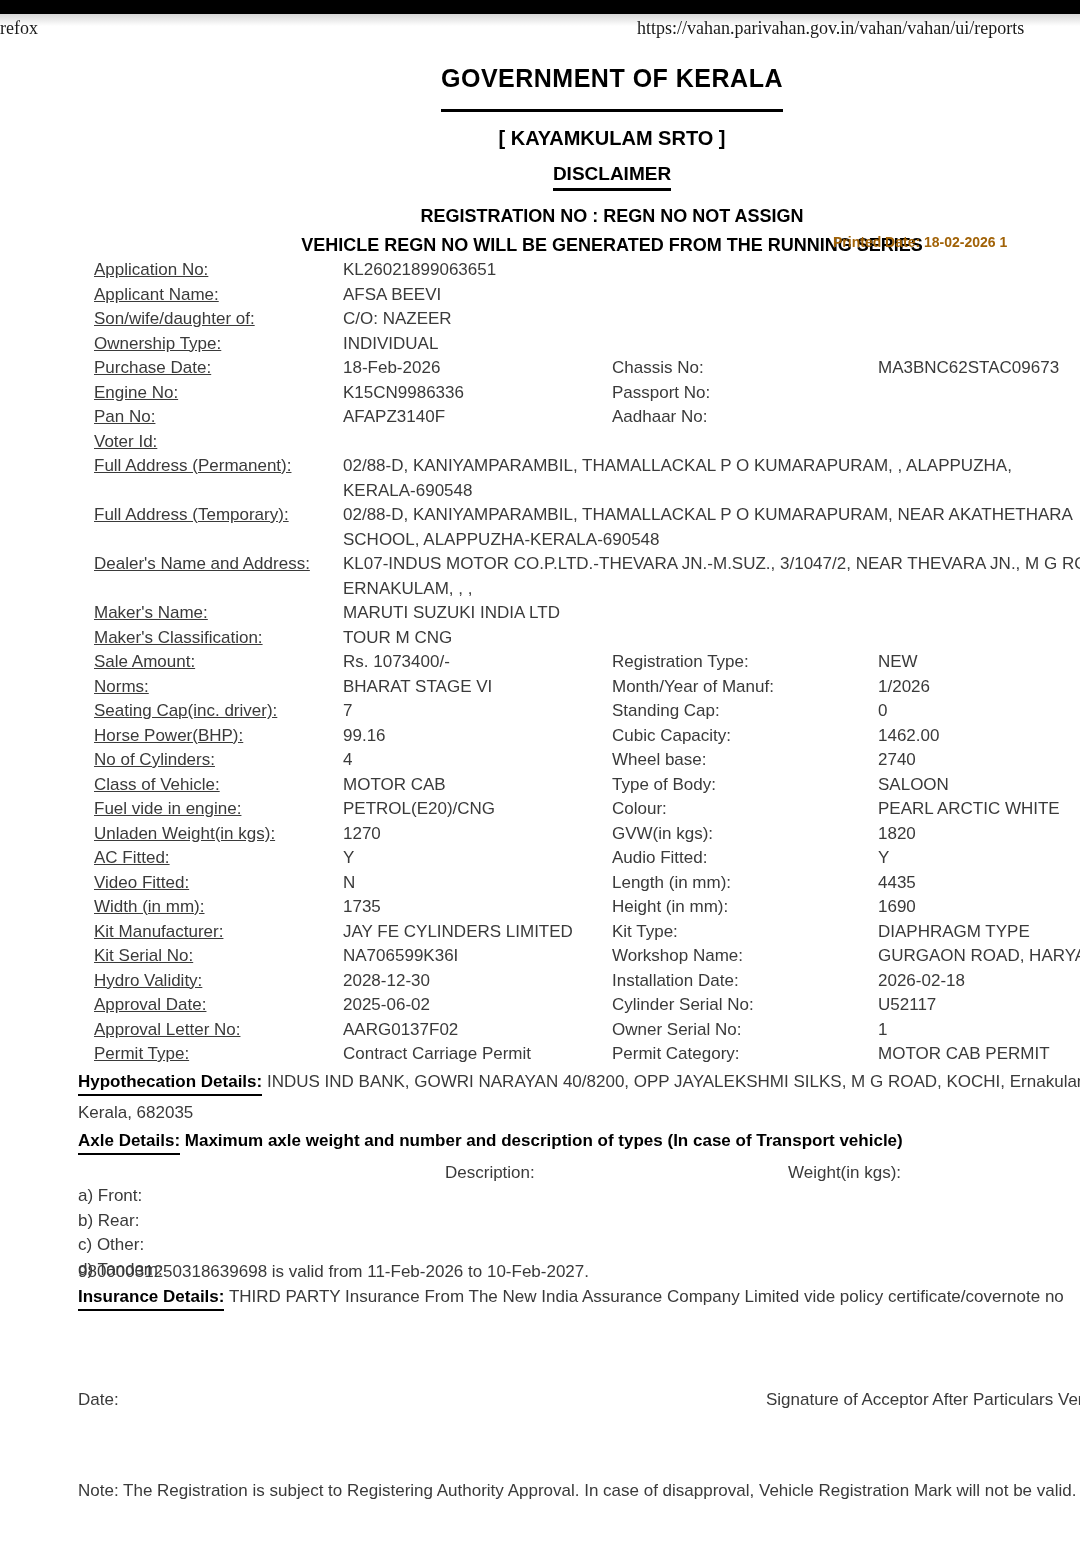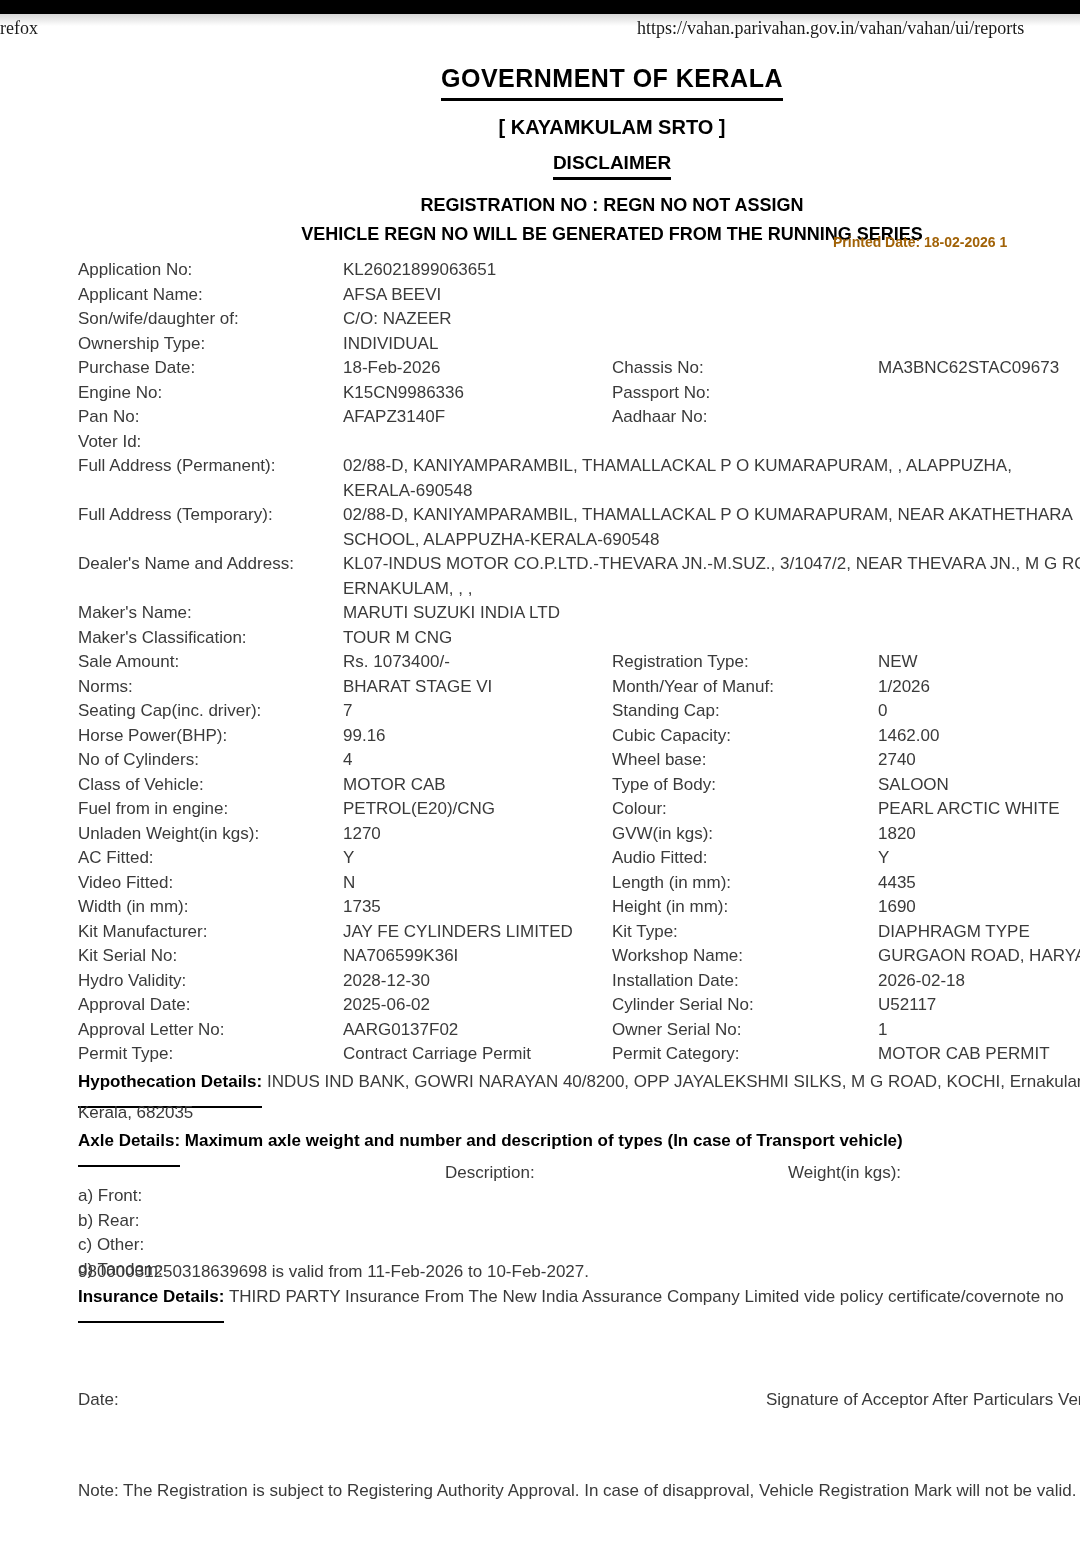--- a/index.html
+++ b/index.html
@@ -10,36 +10,36 @@
   .topbar{position:absolute;top:0;left:0;width:1080px;height:14px;background:#000;}
   .topshadow{position:absolute;top:14px;left:0;width:1080px;height:12px;
     background:linear-gradient(#d7d7d7,#ffffff);}
   .printhdr{position:absolute;top:16px;left:0;width:1146px;height:24px;
     font-family:"Liberation Serif",serif;font-size:18px;color:#1a1a1a;}
   .printhdr .left{position:absolute;left:0;top:2px;white-space:nowrap;}
   .printhdr .url{position:absolute;left:637px;top:2px;white-space:nowrap;}
   .page{position:absolute;top:0;left:0;width:1146px;height:1568px;}
   .titles{position:absolute;top:64px;left:78px;width:1068px;text-align:center;color:#000;}
   .t1{font-size:25px;font-weight:bold;letter-spacing:.5px;}
-  .t1 span{display:inline-block;border-bottom:3px solid #000;padding-bottom:5px;}
+  .t1 span{display:inline-block;border-bottom:3px solid #000;padding-bottom:16px;}
   .t2{font-size:20px;font-weight:bold;margin-top:15px;}
   .t3{font-size:19px;font-weight:bold;margin-top:13px;}
   .t3 span{display:inline-block;border-bottom:3px solid #000;padding-bottom:3px;}
   .t4{font-size:18px;font-weight:bold;margin-top:15px;}
   .t5{font-size:18px;font-weight:bold;margin-top:8px;}
   .printed{position:absolute;top:234px;left:833px;font-size:14px;font-weight:bold;
     color:#a16207;white-space:nowrap;}
   .kv{position:absolute;top:258px;left:78px;width:1068px;font-size:17px;}
   .row{position:relative;height:24.5px;}
   .row span{position:absolute;top:0;line-height:24.5px;white-space:nowrap;}
-  .row .c1{left:0;}
+  .row .c1{left:16px;text-decoration:underline;}
   .row .c2{left:265px;}
   .row .c3{left:534px;}
   .row .c4{left:800px;}
-  .sect-label{font-weight:bold;color:#000;border-bottom:2px solid #000;padding-bottom:15px;}
+  .sect-label{font-weight:bold;color:#000;border-bottom:2px solid #000;padding-bottom:3px;}
   .absline{position:absolute;left:78px;font-size:17px;white-space:nowrap;}
   .boldline{font-weight:bold;color:#000;}
   .axle-items div{line-height:24.7px;font-size:17px;white-space:nowrap;}
   .desc-col{position:absolute;top:1163px;left:437px;font-size:17px;margin-left:8px;}
   .weight-col{position:absolute;top:1163px;left:788px;font-size:17px;}
   .sig{position:absolute;top:1390px;left:766px;font-size:17px;white-space:nowrap;}
 </style>
 </head>
 <body>
 
@@ -161,21 +161,21 @@
         <span class="c3">Wheel base:</span>
         <span class="c4">2740</span>
       </div>
       <div class="row">
         <span class="c1">Class of Vehicle:</span>
         <span class="c2">MOTOR CAB</span>
         <span class="c3">Type of Body:</span>
         <span class="c4">SALOON</span>
       </div>
       <div class="row">
-        <span class="c1">Fuel from in engine:</span>
+        <span class="c1">Fuel vide in engine:</span>
         <span class="c2">PETROL(E20)/CNG</span>
         <span class="c3">Colour:</span>
         <span class="c4">PEARL ARCTIC WHITE</span>
       </div>
       <div class="row">
         <span class="c1">Unladen Weight(in kgs):</span>
         <span class="c2">1270</span>
         <span class="c3">GVW(in kgs):</span>
         <span class="c4">1820</span>
       </div>

